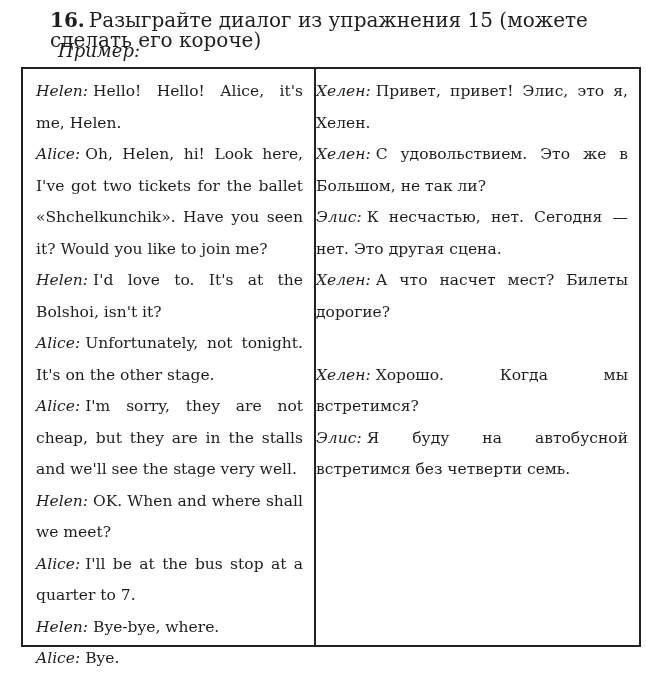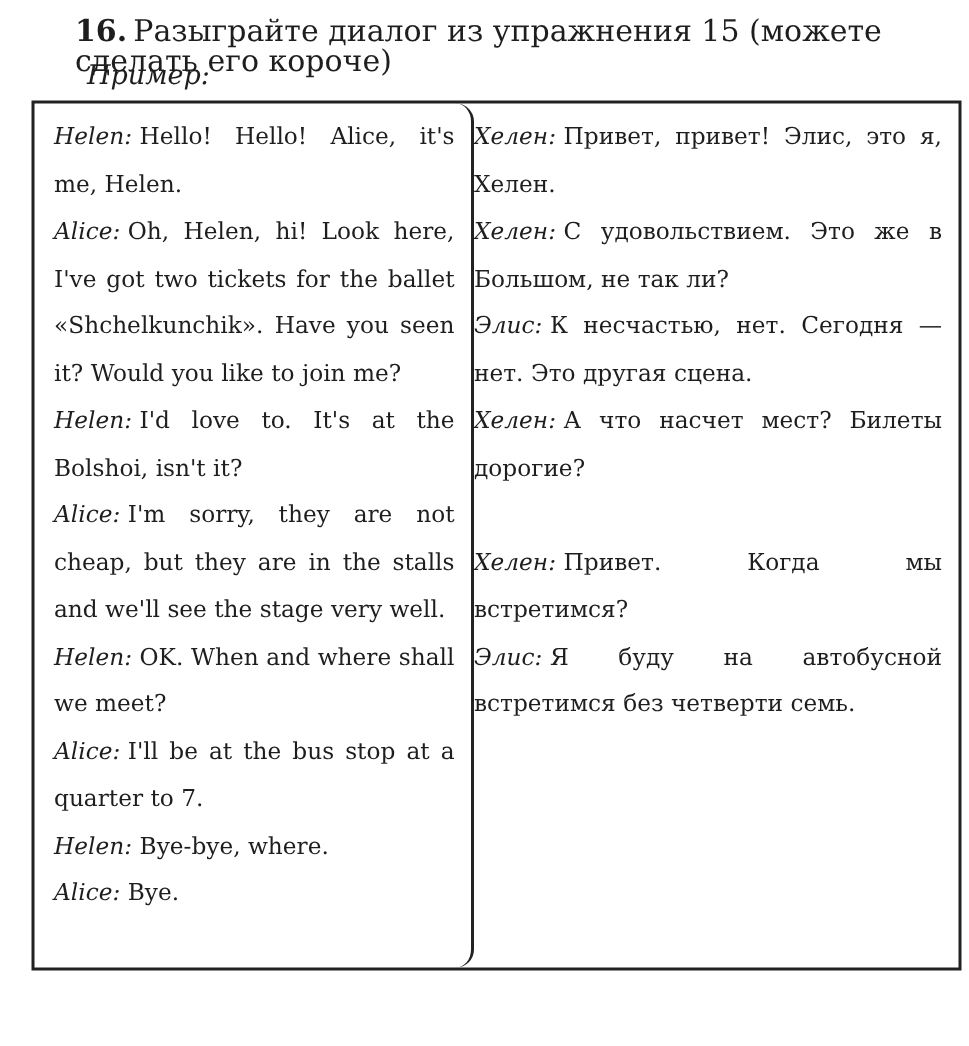--- a/index.html
+++ b/index.html
@@ -41,21 +41,20 @@
     width: 620px;
     height: 580px;
     border: 2px solid #222222;
     box-sizing: border-box;
     display: flex;
     background: #ffffff;
   }
   .col {
     box-sizing: border-box;
     padding: 7px 11px 0 13px;
-    border-radius: 12px;
   }
   .col-left {
     width: 293px;
     border-right: 2px solid #222222;
   }
   .col-right {
     flex: 1;
     padding-left: 0;
   }
   .dialogue-line {
@@ -80,30 +79,31 @@
 </div>
 
 <div class="example-label">Пример:</div>
 
 <div class="dialogue-table">
 
   <div class="col col-left">
     <p class="dialogue-line"><span class="speaker">Helen:</span><span>Hello! Hello! Alice, it's me, Helen.</span></p>
     <p class="dialogue-line"><span class="speaker">Alice:</span><span>Oh, Helen, hi! Look here, I've got two tickets for the ballet «Shchelkunchik». Have you seen it? Would you like to join me?</span></p>
     <p class="dialogue-line"><span class="speaker">Helen:</span><span>I'd love to. It's at the Bolshoi, isn't it?</span></p>
+    <p class="dialogue-line"><span class="speaker">Alice:</span><span>Unfortunately, not tonight. It's on the other stage.</span></p>
     <p class="dialogue-line"><span class="speaker">Alice:</span><span>I'm sorry, they are not cheap, but they are in the stalls and we'll see the stage very well.</span></p>
     <p class="dialogue-line"><span class="speaker">Helen:</span><span>OK. When and where shall we meet?</span></p>
     <p class="dialogue-line"><span class="speaker">Alice:</span><span>I'll be at the bus stop at a quarter to 7.</span></p>
     <p class="dialogue-line"><span class="speaker">Helen:</span><span>Bye-bye, where.</span></p>
     <p class="dialogue-line"><span class="speaker">Alice:</span><span>Bye.</span></p>
   </div>
 
   <div class="col col-right">
     <p class="dialogue-line"><span class="speaker">Хелен:</span><span>Привет, привет! Элис, это я, Хелен.</span></p>
     <p class="dialogue-line"><span class="speaker">Хелен:</span><span>С удовольствием. Это же в Большом, не так ли?</span></p>
     <p class="dialogue-line"><span class="speaker">Элис:</span><span>К несчастью, нет. Сегодня — нет. Это другая сцена.</span></p>
     <p class="dialogue-line"><span class="speaker">Хелен:</span><span>А что насчет мест? Билеты дорогие?</span></p>
-    <p class="dialogue-line gap-top"><span class="speaker">Хелен:</span><span>Привет. Когда мы встретимся?</span></p>
+    <p class="dialogue-line gap-top"><span class="speaker">Хелен:</span><span>Хорошо. Когда мы встретимся?</span></p>
     <p class="dialogue-line"><span class="speaker">Элис:</span><span>Я буду на автобусной встретимся без четверти семь.</span></p>
 
   </div>
 
 </div>
 
 </body></html>

